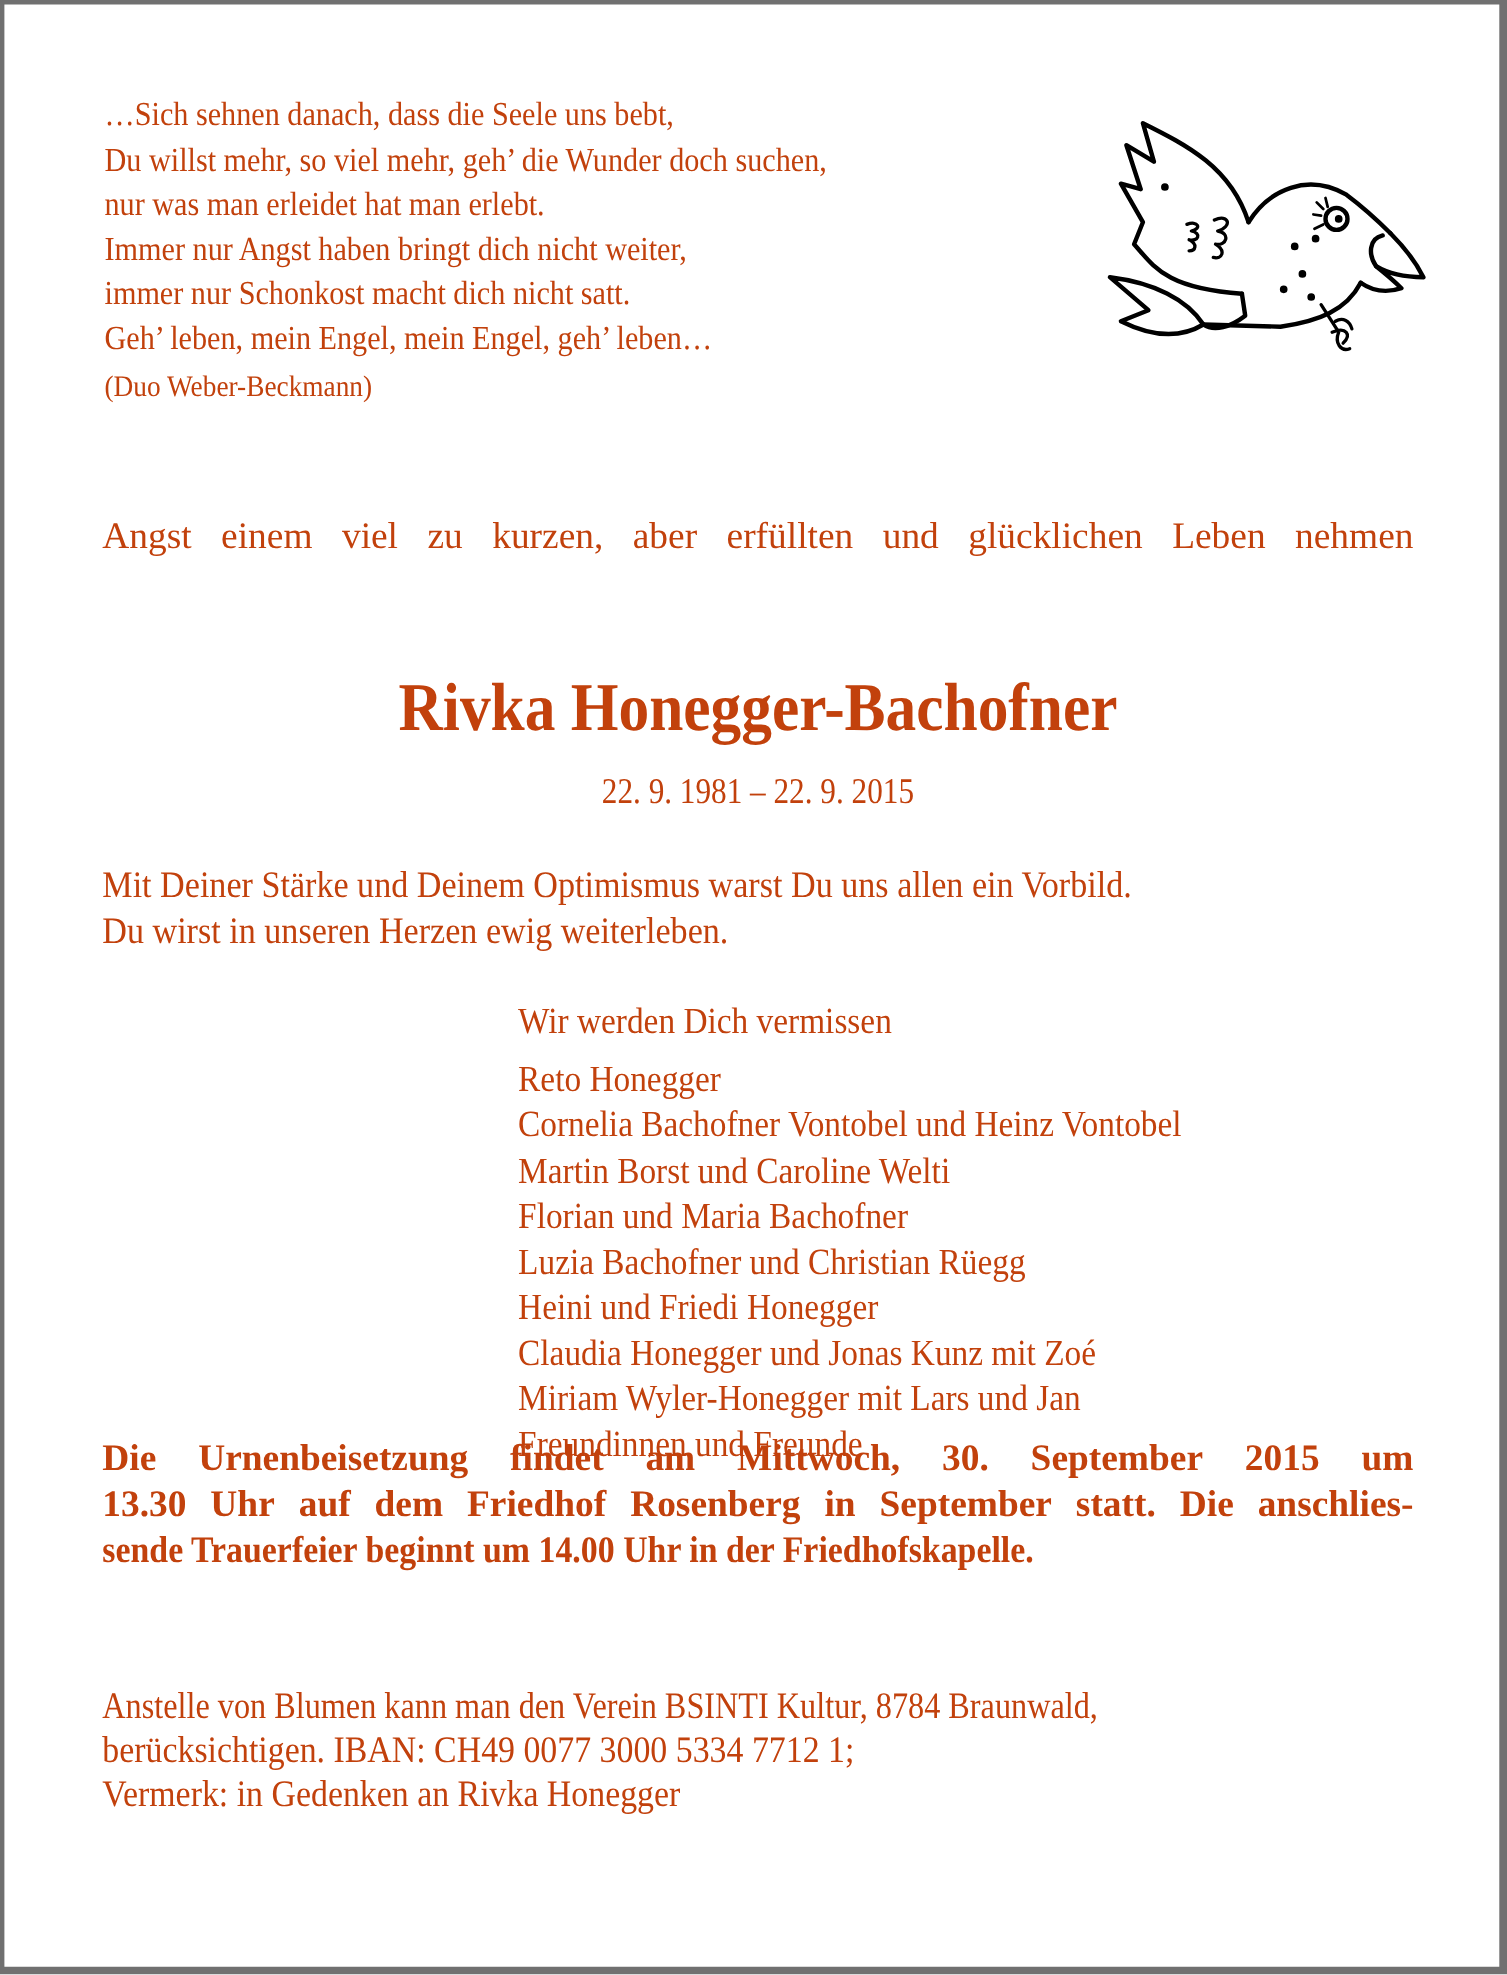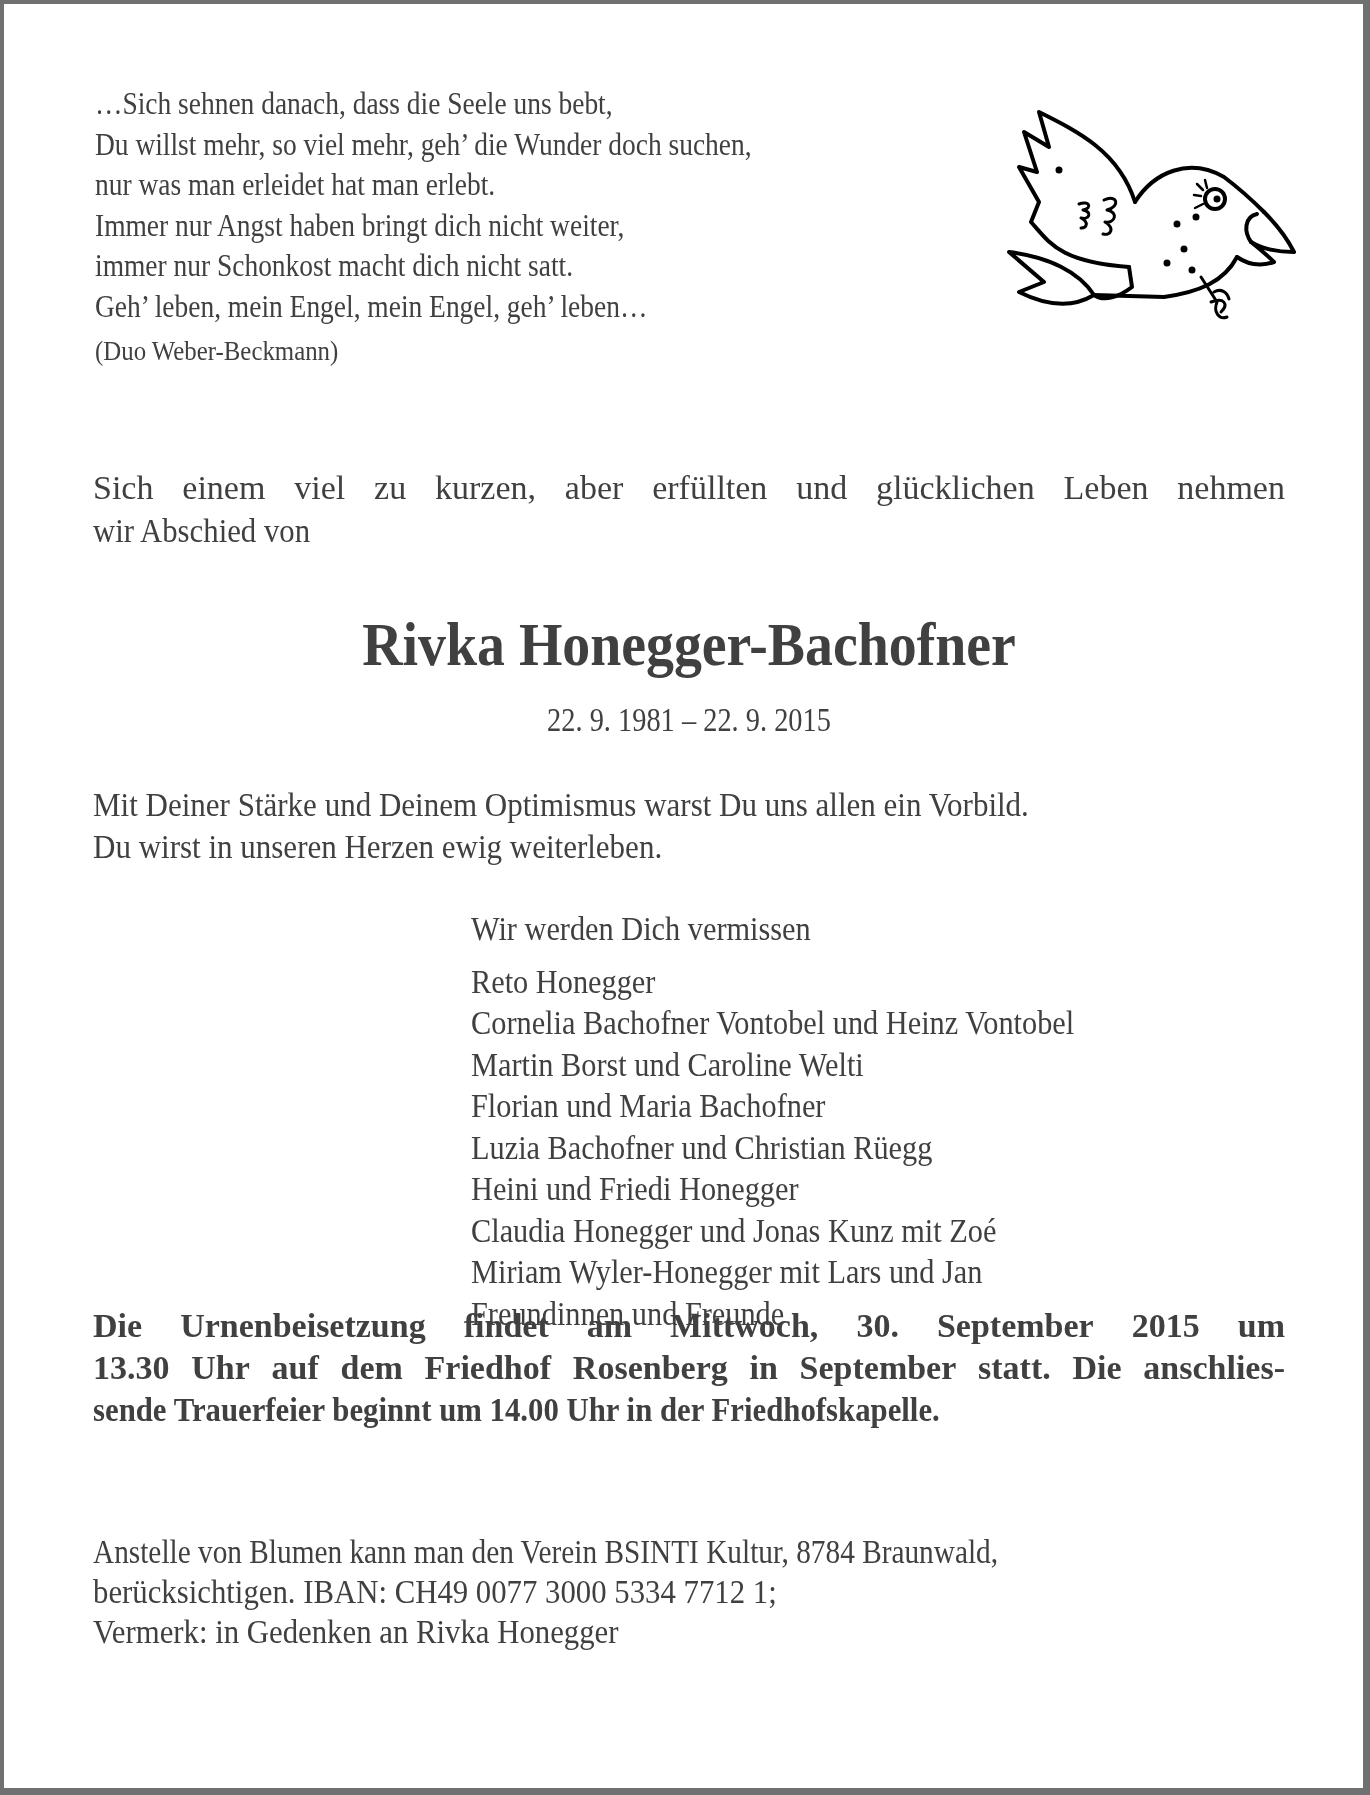--- a/index.html
+++ b/index.html
@@ -4,21 +4,21 @@
 <style>
   html, body { margin: 0; padding: 0; background: #ffffff; }
   body { width: 1370px; height: 1795px; position: relative; overflow: hidden; }
   .frame {
     position: absolute; left: 0; top: 0; width: 1370px; height: 1795px;
     box-sizing: border-box;
     border-top: 4px solid #707070; border-left: 4px solid #707070;
     border-right: 7px solid #707070; border-bottom: 7px solid #707070;
     background: #ffffff;
   }
-  .serif { font-family: "Liberation Serif", "DejaVu Serif", serif; color: #404040; }
+  .serif { font-family: "Liberation Serif", "DejaVu Serif", serif; color: #c2410c; }
   .narrow { display: inline-block; transform-origin: left top; white-space: nowrap; }
 
   .poem { position: absolute; left: 91px; top: 80px; font-size: 30.5px; line-height: 40.5px; }
   .poem .line { white-space: nowrap; transform: scaleX(0.9); transform-origin: left top; }
   .poem .author { margin-top: 4px; font-size: 27px; transform: scaleX(0.92); transform-origin: left top; white-space: nowrap; }
 
   .bird { position: absolute; left: 985px; top: 88px; width: 310px; height: 235px; }
 
   .intro { position: absolute; left: 89px; top: 462px; width: 1192px; font-size: 34px; line-height: 43px; }
   .intro .l1 { display: flex; justify-content: space-between; white-space: nowrap; }
@@ -88,33 +88,32 @@
     <circle cx="195" cy="157" r="1.5" fill="#000"></circle>
     <circle cx="178" cy="171" r="1.5" fill="#000"></circle>
     <circle cx="203" cy="178" r="1.5" fill="#000"></circle>
     <circle cx="70" cy="78" r="1.5" fill="#000"></circle>
 
     <path d="M212 185 L 228 210 M 222 210 C 235 205, 240 212, 232 220 M 228 210 C 224 220, 230 228, 238 225 M 225 200 C 232 196, 238 200, 240 207" stroke-width="3"></path>
   </svg>
 
   <div class="intro serif">
     <div class="l1" id="intro-line1">
-        <span>Sich</span>
+        <span>Angst</span>
         <span>einem</span>
         <span>viel</span>
         <span>zu</span>
         <span>kurzen,</span>
         <span>aber</span>
         <span>erfüllten</span>
         <span>und</span>
         <span>glücklichen</span>
         <span>Leben</span>
         <span>nehmen</span>
       </div>
-    <div class="l2"><span class="narrow" style="transform:scaleX(0.905)">wir Abschied von</span></div>
   </div>
 
   <div class="name serif">
     <span>Rivka Honegger-Bachofner</span>
   </div>
   <div class="dates serif">
     <span>22. 9. 1981 – 22. 9. 2015</span>
   </div>
 
   <div class="tribute serif">

